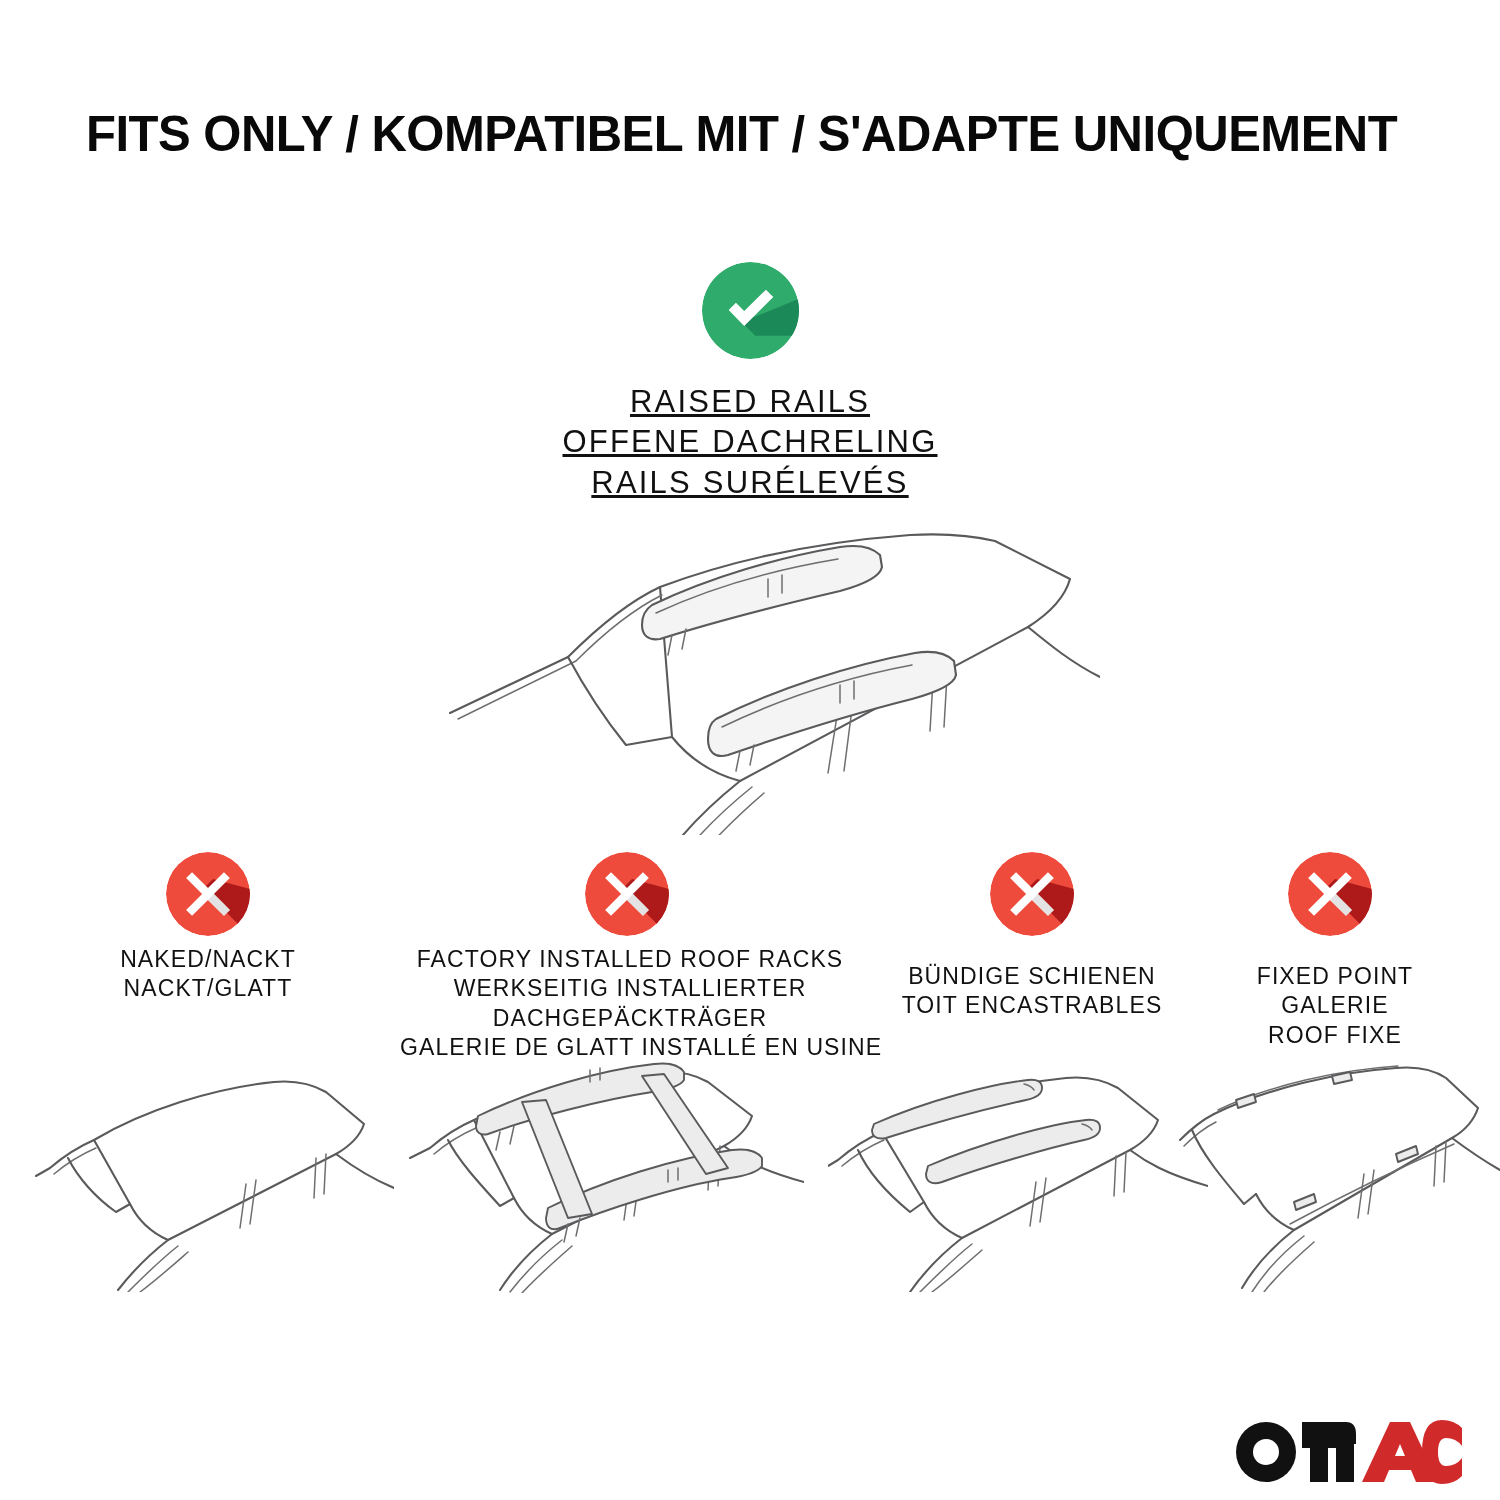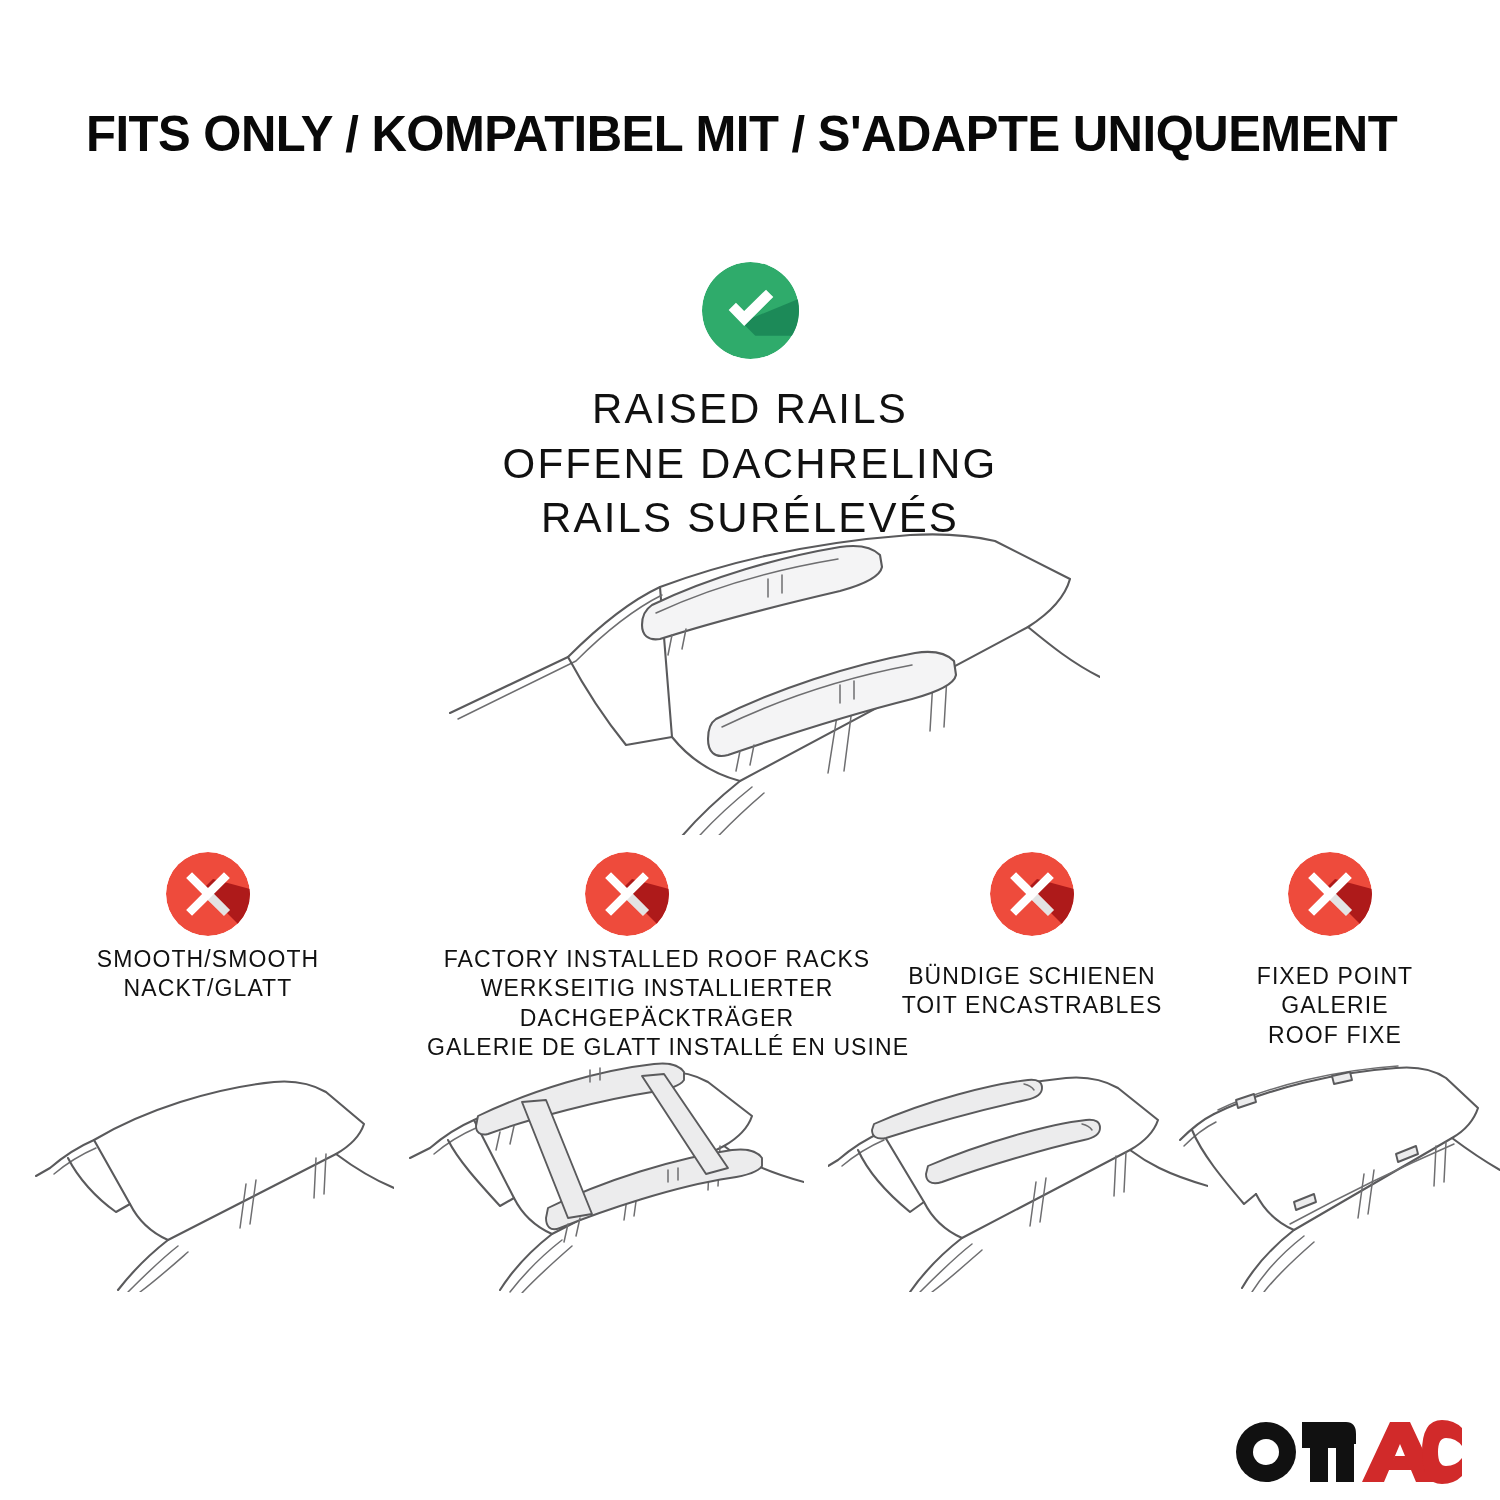--- a/index.html
+++ b/index.html
@@ -55,24 +55,25 @@
   
   .caption {
     position: absolute;
     text-align: center;
     line-height: 1.30;
     letter-spacing: 1.6px;
     font-weight: 400;
     color: #111111;
   }
   .caption.ok {
-    font-size: 42px;
+    font-size: 31px;
     letter-spacing: 2.2px;
     line-height: 1.30;
     font-weight: 300;
+    text-decoration: underline;
   }
   .caption.no {
     font-size: 23px;
     letter-spacing: 1.1px;
     line-height: 1.28;
   }
   .caption div { white-space: nowrap; }
 
   
   .roof {
@@ -190,21 +191,21 @@
   <div class="badge" style="left:166px; top:852px; width:84px; height:84px;">
     <svg viewBox="0 0 100 100" aria-hidden="true">
       <circle cx="50" cy="50" r="50" fill="#EE4B3C"></circle>
       <path d="M44 44 L100 100 L100 44 L56 32 Z" fill="#AE1A1A"></path>
       <path d="M31 24 L50 43 L69 24 L76 31 L57 50 L76 69 L69 76 L50 57 L31 76 L24 69 L43 50 L24 31 Z" fill="#FFFFFF"></path>
       <path d="M50 57 L69 76 L76 69 L57 50 Z" fill="#E3E3E3"></path>
     </svg>
   </div>
 
   <div class="caption no" style="left:38px; top:945px; width:340px;">
-    <div>SMOOTH/SMOOTH</div>
+    <div>NAKED/NACKT</div>
     <div>NACKT/GLATT</div>
   </div>
 
   <div class="roof" style="left:34px; top:1062px; width:360px; height:230px;">
     <svg viewBox="0 0 360 230" aria-hidden="true">
       <path class="ln" d="M60 78 C110 48 180 26 240 20 C262 18 278 22 292 30
                           L330 62 C326 74 316 84 302 92
                           L134 178 C116 170 104 158 96 142 Z" fill="#fdfdfd"></path>
       <path class="ln" d="M60 78 C46 84 30 94 16 106 L2 114"></path>
       <path class="ln-thin" d="M62 86 C48 92 32 102 20 112"></path>
@@ -222,21 +223,21 @@
 
   <div class="badge" style="left:585px; top:852px; width:84px; height:84px;">
     <svg viewBox="0 0 100 100" aria-hidden="true">
       <circle cx="50" cy="50" r="50" fill="#EE4B3C"></circle>
       <path d="M44 44 L100 100 L100 44 L56 32 Z" fill="#AE1A1A"></path>
       <path d="M31 24 L50 43 L69 24 L76 31 L57 50 L76 69 L69 76 L50 57 L31 76 L24 69 L43 50 L24 31 Z" fill="#FFFFFF"></path>
       <path d="M50 57 L69 76 L76 69 L57 50 Z" fill="#E3E3E3"></path>
     </svg>
   </div>
 
-  <div class="caption no" style="left:400px; top:945px; width:460px;margin-left:27px;">
+  <div class="caption no" style="left:400px; top:945px; width:460px;">
     <div>FACTORY INSTALLED ROOF RACKS</div>
     <div>WERKSEITIG INSTALLIERTER</div>
     <div>DACHGEPÄCKTRÄGER</div>
     <div>GALERIE DE GLATT INSTALLÉ EN USINE</div>
   </div>
 
   <div class="roof" style="left:404px; top:1058px; width:400px; height:235px;">
     <svg viewBox="0 0 400 235" aria-hidden="true">
       <path class="ln" d="M70 62 C120 38 190 18 250 14 C272 12 290 16 304 24
                           L348 58 C344 70 334 80 320 88

